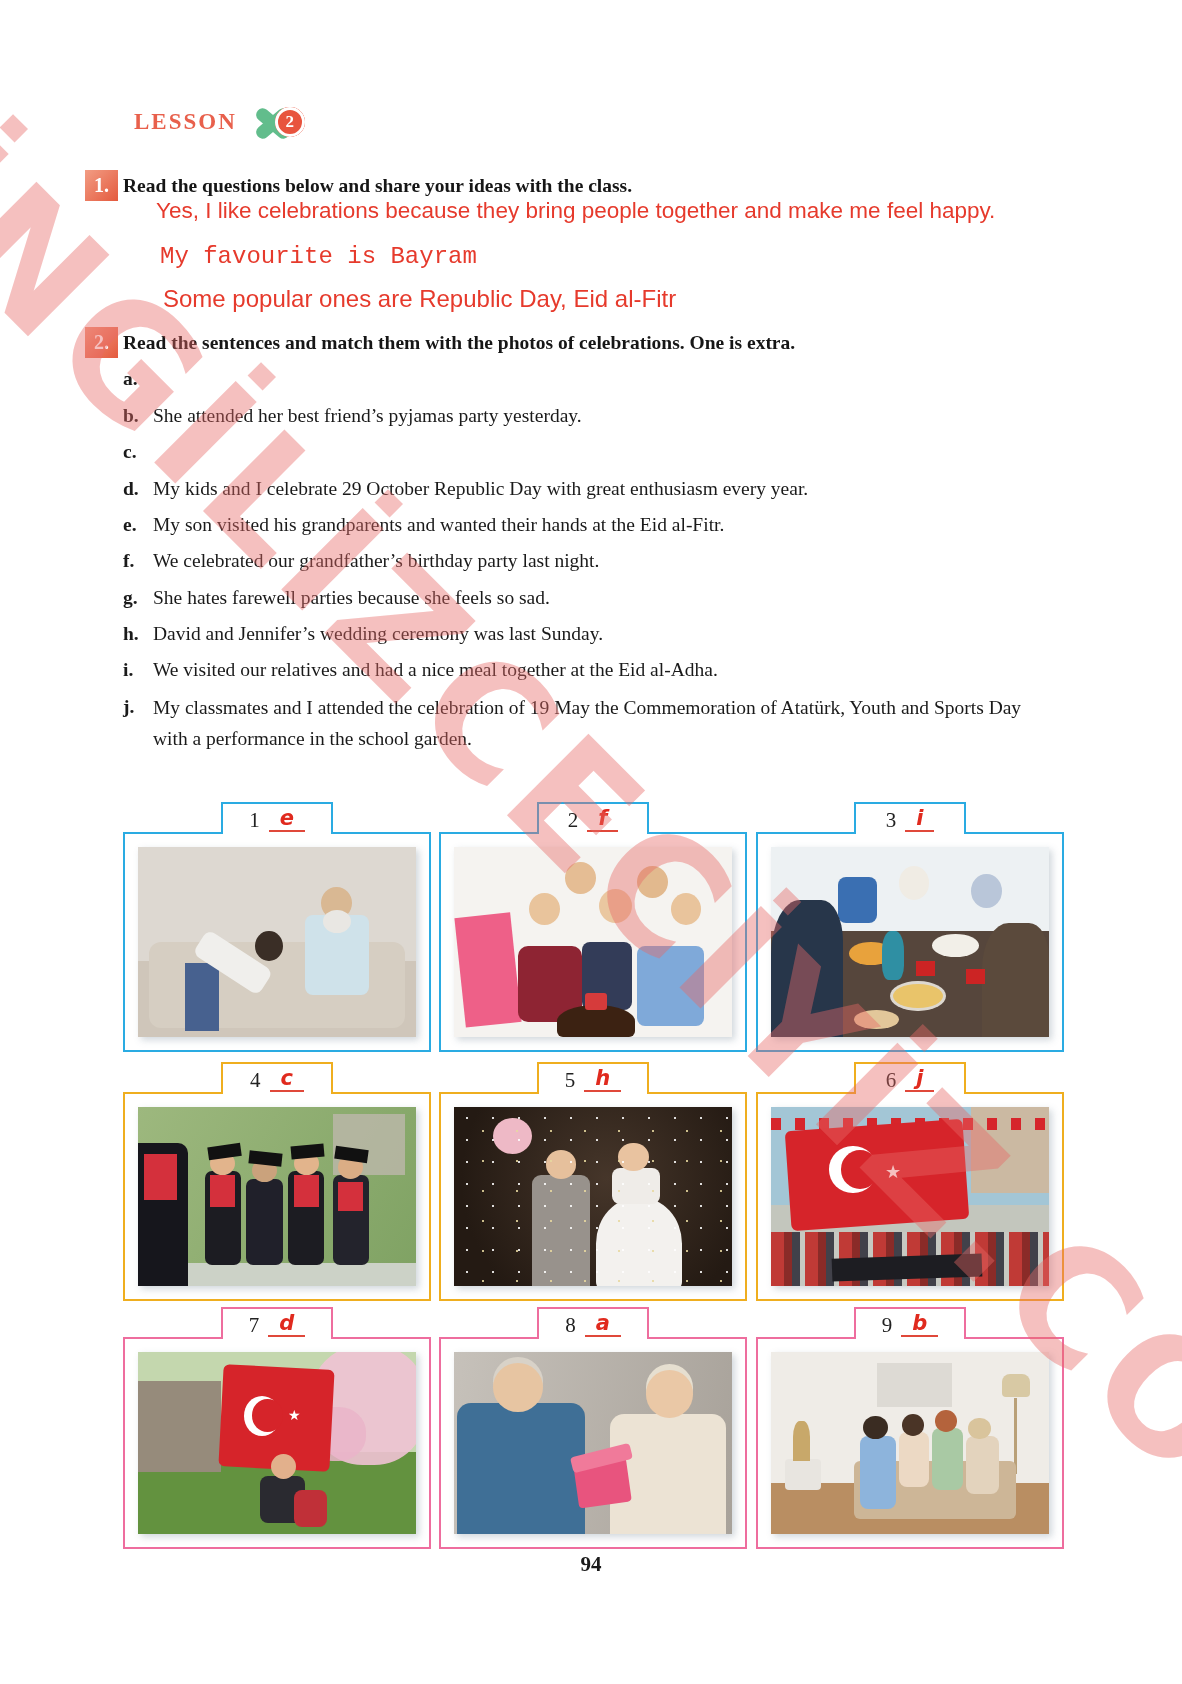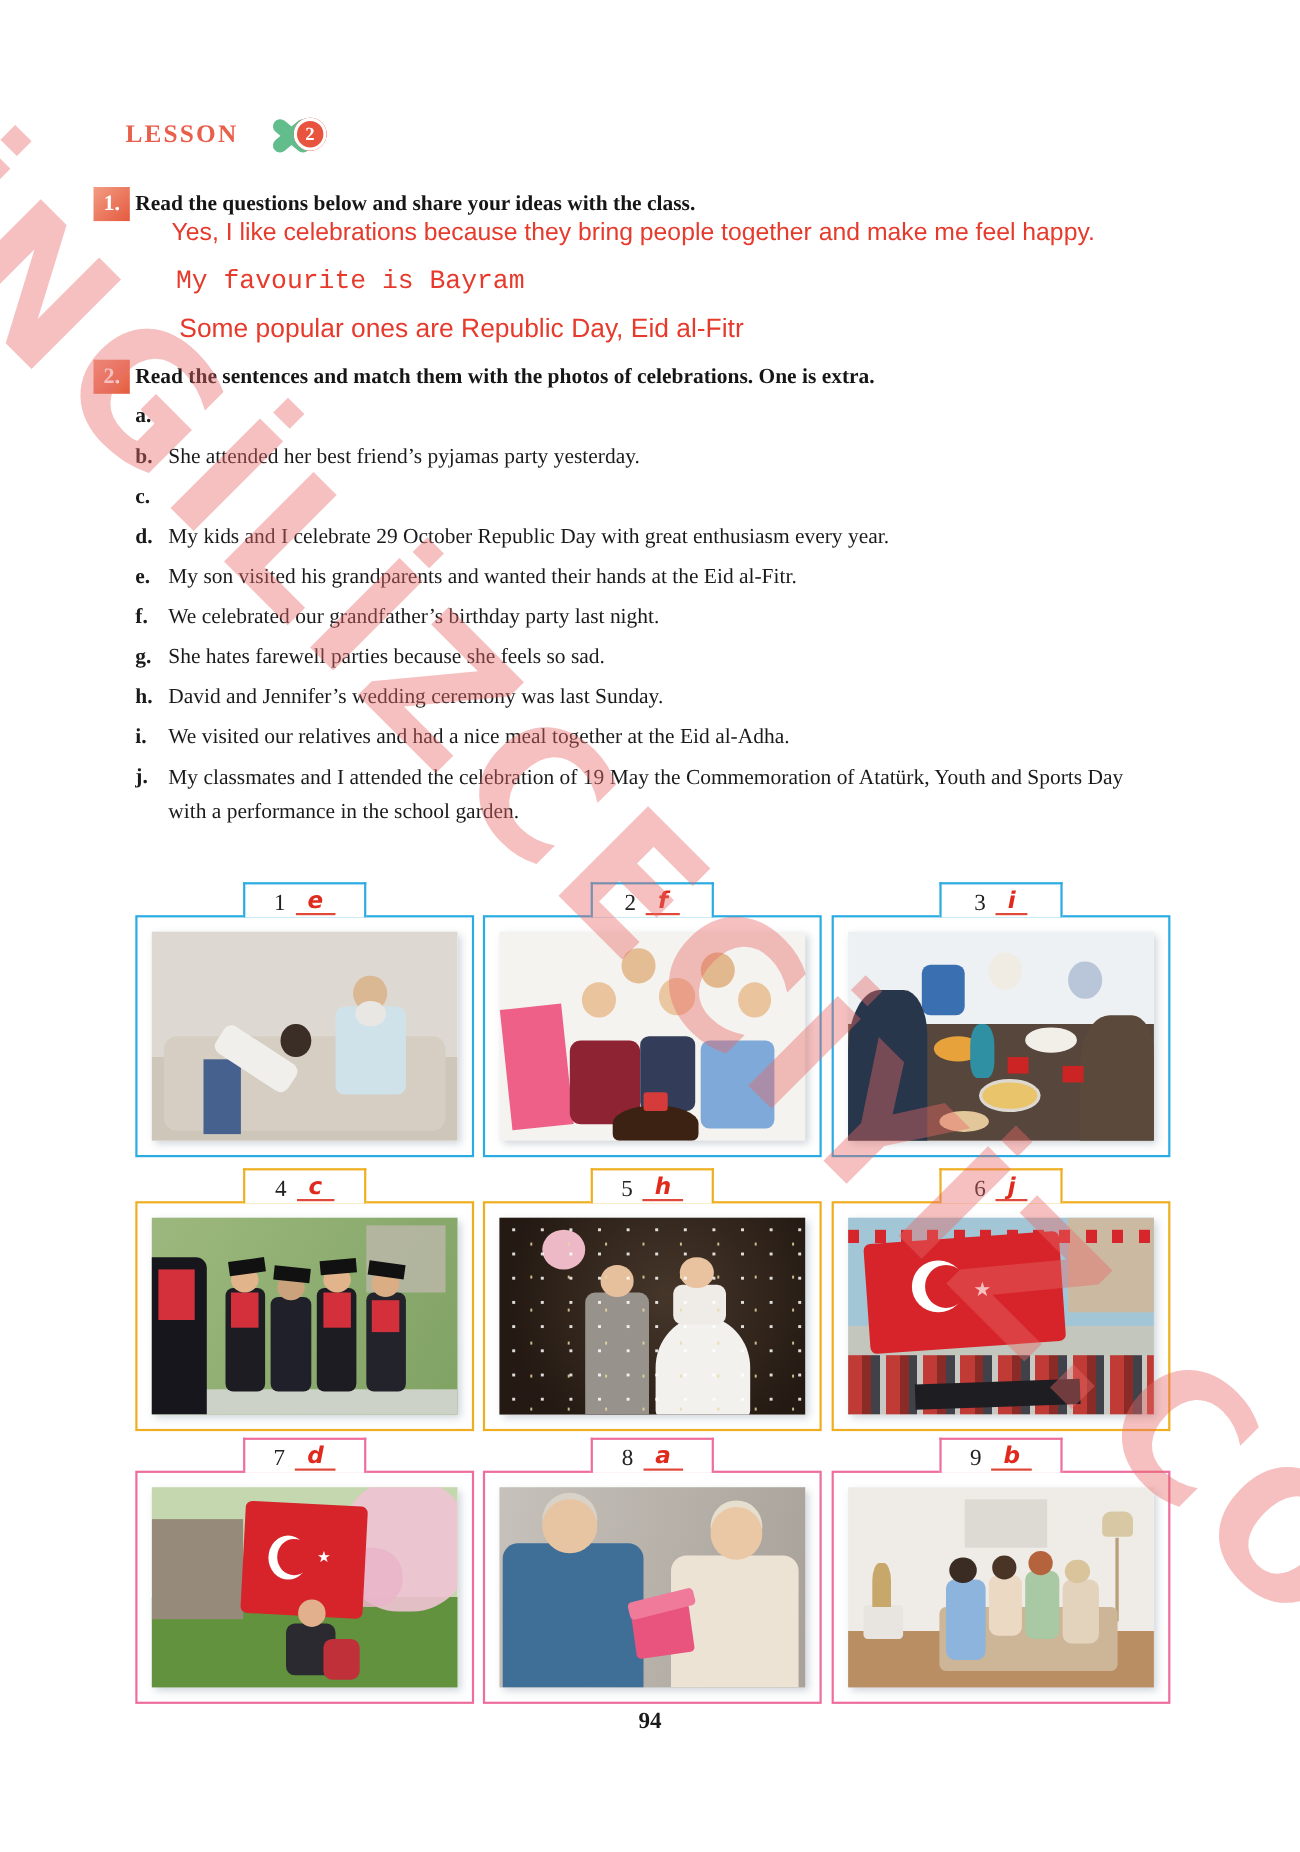--- a/index.html
+++ b/index.html
@@ -7,21 +7,21 @@
         font-family:"Liberation Serif", serif;color:#1a1a1a;}
 
   
   .watermark{position:absolute;left:-120px;top:150px;width:2400px;
     transform:rotate(45deg);transform-origin:120px 120px;
     font-family:"DejaVu Sans", sans-serif;font-weight:bold;
     font-size:158px;letter-spacing:10px;color:rgba(231,106,102,0.42);
     z-index:40;pointer-events:none;white-space:nowrap;}
 
   
-  .lesson-header{position:absolute;left:114px;top:100px;display:flex;align-items:center;gap:22px;z-index:2;}
+  .lesson-header{position:absolute;left:134px;top:100px;display:flex;align-items:center;gap:10px;z-index:2;}
   .lesson-word{font-family:"Liberation Serif", serif;font-weight:bold;font-size:23px;
     letter-spacing:2px;color:#e8604c;}
   .lesson-logo{position:relative;width:66px;height:44px;}
   .xbar{position:absolute;left:6px;top:17px;width:40px;height:13px;border-radius:7px;background:#62bd8c;}
   .xbar.a{transform:rotate(40deg);}
   .xbar.b{transform:rotate(-40deg);}
   .lesson-circle{position:absolute;right:8px;top:7px;width:30px;height:30px;border-radius:50%;
     background:#e8543e;box-shadow:inset 0 0 0 3px #fff, inset 0 0 0 7px #e8543e;
     display:flex;align-items:center;justify-content:center;
     color:#fff;font-weight:bold;font-size:17px;font-family:"Liberation Serif", serif;}

